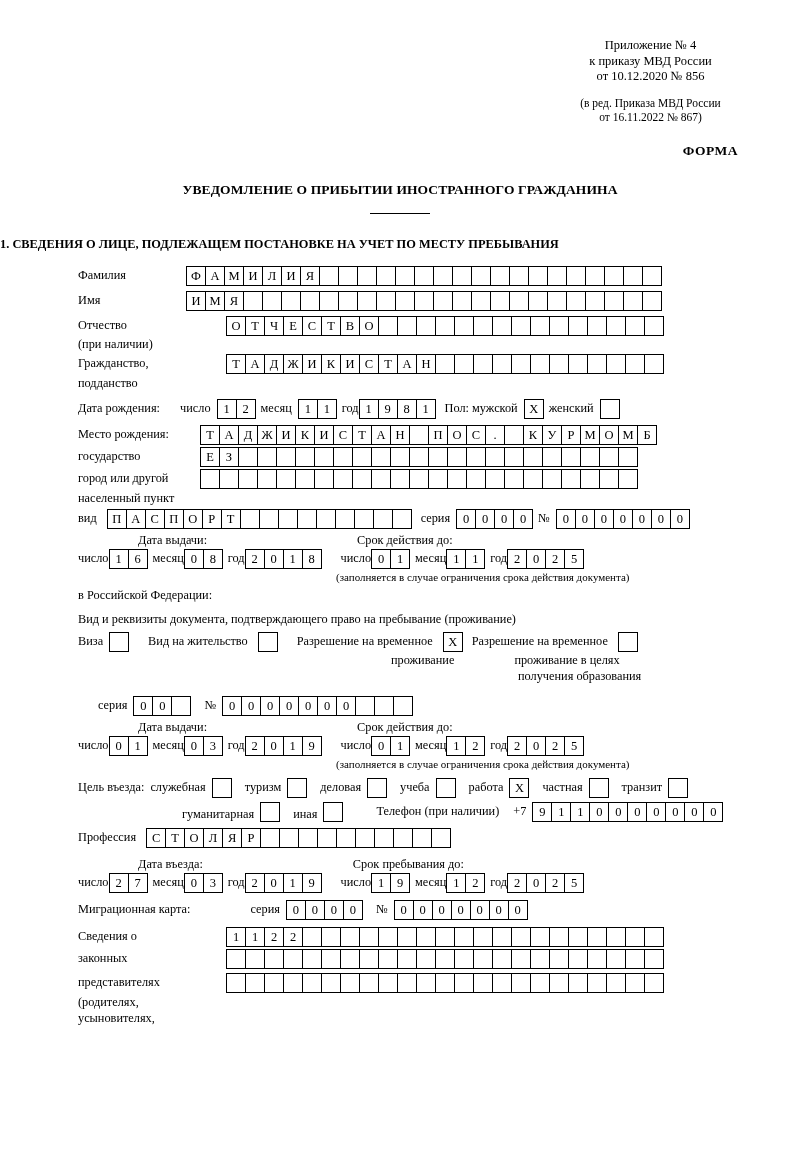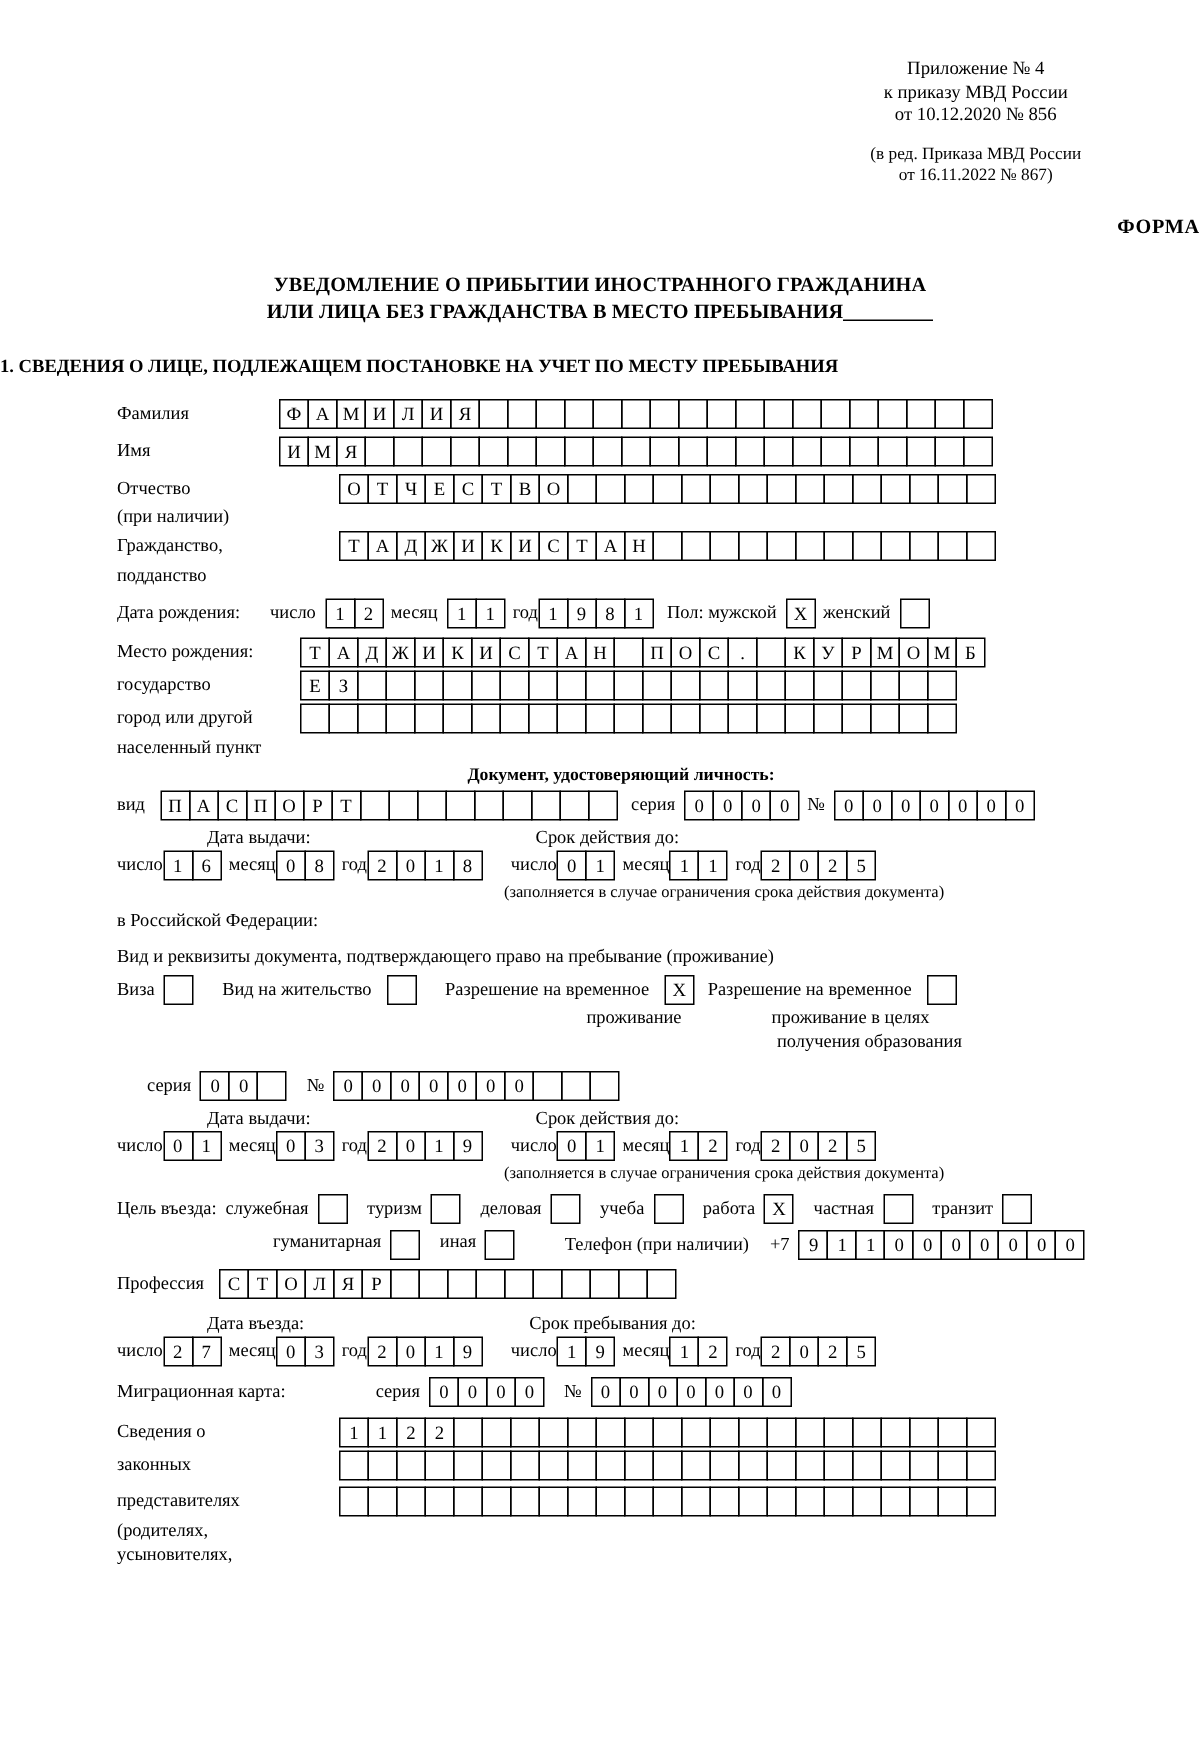--- a/index.html
+++ b/index.html
@@ -20,20 +20,21 @@
     margin-top:38px;
     padding-right:62px;
     text-align:left;
     font-size:12.5px;
     line-height:15.5px;
   }
   .hdr .blk{ width:175px; margin-left:auto;text-align:center; }
   .hdr .blk2{ margin-top:11px; font-size:11.5px; line-height:14.5px;}
   .forma{
     margin-top:18px;
+    padding-right:62px;
     text-align:right;
     font-weight:bold;
     font-size:13.5px;
     letter-spacing:.5px;
   }
   .title{
     margin-top:22px;
     text-align:center;
     font-weight:bold;
     font-size:13.5px;
@@ -96,21 +97,21 @@
         <div>(в ред. Приказа МВД России</div>
         <div>от 16.11.2022 № 867)</div>
       </div>
     </div>
   </div>
 
   <div class="forma">ФОРМА</div>
 
   <div class="title">
     <div>УВЕДОМЛЕНИЕ О ПРИБЫТИИ ИНОСТРАННОГО ГРАЖДАНИНА</div>
-    <div><span>ИЛИ ЛИЦА БЕЗ ГРАЖДАНСТВА В МЕСТО ПРЕБЫВАНИЯ</span><span class="u"></span></div>
+    <div><span class="u"></span></div>
   </div>
 
   <div class="section">1. СВЕДЕНИЯ О ЛИЦЕ, ПОДЛЕЖАЩЕМ ПОСТАНОВКЕ НА УЧЕТ ПО МЕСТУ ПРЕБЫВАНИЯ</div>
 
   <div class="body">
 
     <div class="row" style="margin-top:14px">
       <div class="labelcol lbl">Фамилия</div>
       <div class="cells" id="cells-surname">
           <div class="c">Ф</div>
@@ -358,21 +359,20 @@
           <div class="c"></div>
           <div class="c"></div>
           <div class="c"></div>
           <div class="c"></div>
         </div>
     </div>
     <div class="row" style="margin-top:2px">
       <div class="labelcol2 lbl">населенный пункт</div>
     </div>
 
-    <div class="docline" style="margin-top:3px">Документ, удостоверяющий личность:</div>
 
     <div class="row" style="margin-top:3px">
       <div class="lbl">вид</div>
       <div class="sp10"></div>
       <div class="cells" id="cells-dockind">
           <div class="c">П</div>
           <div class="c">А</div>
           <div class="c">С</div>
           <div class="c">П</div>
           <div class="c">О</div>
@@ -612,21 +612,21 @@
           <div style="width: 14px;"></div>
           <div class="lbl">транзит</div>
           <div style="width: 6px;"></div>
           <div class="c"></div>
           <div style="width: 14px;"></div>
         </div>
     </div>
 
     <div class="row" style="margin-top:4px">
       <div style="width:104px"></div>
-      <div id="purpose-items2" style="display:flex;align-items:flex-start">
+      <div id="purpose-items2" style="display:flex;align-items:flex-end">
           <div class="lbl">гуманитарная</div>
           <div style="width: 6px;"></div>
           <div class="c"></div>
           <div style="width: 14px;"></div>
           <div class="lbl">иная</div>
           <div style="width: 6px;"></div>
           <div class="c"></div>
           <div style="width: 14px;"></div>
         </div>
       <div class="sp20"></div>

